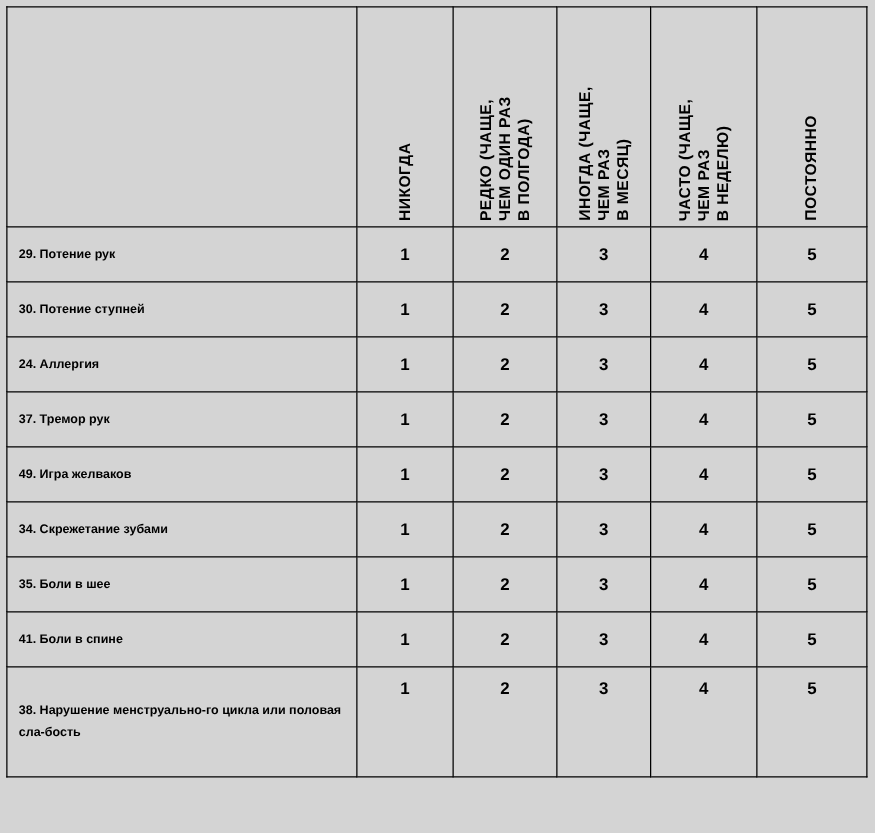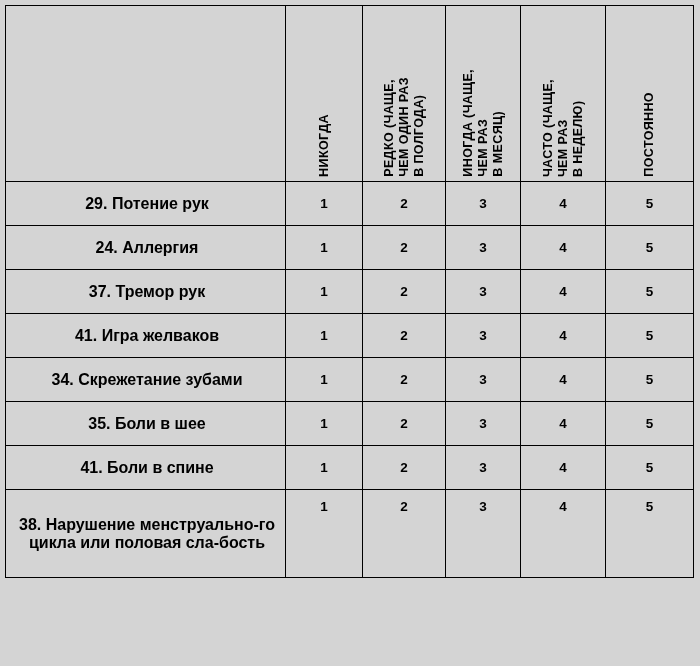--- a/index.html
+++ b/index.html
@@ -70,25 +70,25 @@
   }
 
   
   tr.qrow td {
     height: 43px;
   }
   tr.qrow.tall td {
     height: 78px;
   }
   .item-label {
-    font-size: 16px;
+    font-size: 10px;
     font-weight: bold;
     padding: 4px 6px 4px 9px;
     line-height: 18px;
-    text-align: center;
+    text-align: left;
   }
   .num {
     font-size: 13.5px;
     font-weight: bold;
     text-align: center;
   }
   tr.qrow.tall .num {
     vertical-align: top;
     padding-top: 9px;
   }
@@ -148,20 +148,30 @@
         <td>
             <div class="item-label">29.  Потение рук</div>
           </td>
         <td class="num">1</td>
         <td class="num">2</td>
         <td class="num">3</td>
         <td class="num">4</td>
         <td class="num">5</td>
       </tr>
 
+      <tr class="qrow">
+        <td>
+            <div class="item-label">30.  Потение ступней</div>
+          </td>
+        <td class="num">1</td>
+        <td class="num">2</td>
+        <td class="num">3</td>
+        <td class="num">4</td>
+        <td class="num">5</td>
+      </tr>
 
       <tr class="qrow">
         <td>
             <div class="item-label">24.  Аллергия</div>
           </td>
         <td class="num">1</td>
         <td class="num">2</td>
         <td class="num">3</td>
         <td class="num">4</td>
         <td class="num">5</td>
@@ -173,21 +183,21 @@
           </td>
         <td class="num">1</td>
         <td class="num">2</td>
         <td class="num">3</td>
         <td class="num">4</td>
         <td class="num">5</td>
       </tr>
 
       <tr class="qrow">
         <td>
-            <div class="item-label">41.  Игра желваков</div>
+            <div class="item-label">49.  Игра желваков</div>
           </td>
         <td class="num">1</td>
         <td class="num">2</td>
         <td class="num">3</td>
         <td class="num">4</td>
         <td class="num">5</td>
       </tr>
 
       <tr class="qrow">
         <td>

